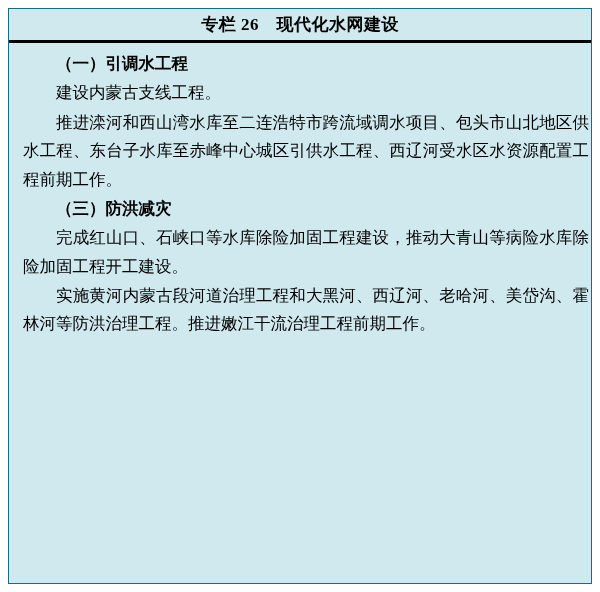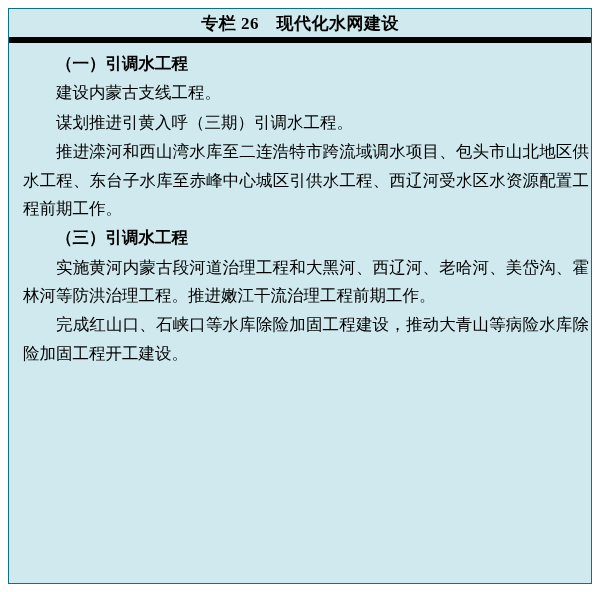--- a/index.html
+++ b/index.html
@@ -18,21 +18,21 @@
     left: 8px;
     top: 8px;
     width: 584px;
     height: 576px;
     border: 1px solid #0f6f86;
     background: #cfe9ee;
     box-sizing: border-box;
   }
   .title-bar {
     height: 34px;
-    border-bottom: 6px solid #000000;
+    border-bottom: 3px solid #000000;
     display: flex;
     align-items: center;
     justify-content: center;
     box-sizing: border-box;
   }
   .title-text {
     font-size: 17px;
     font-weight: bold;
     color: #000000;
     letter-spacing: 0.5px;
@@ -63,22 +63,21 @@
 <body>
 
 <div class="box">
   <div class="title-bar">
     <span class="title-text">专栏 26　现代化水网建设</span>
   </div>
   <div class="content">
 
     <p class="para heading">（一）引调水工程</p>
     <p class="para indent">建设内蒙古支线工程。</p>
-    <p class="para indent">谋划推进引黄入呼（三期）引调水工程。</p>
     <p class="para indent">推进滦河和西山湾水库至二连浩特市跨流域调水项目、包头市山北地区供水工程、东台子水库至赤峰中心城区引供水工程、西辽河受水区水资源配置工程前期工作。</p>
 
 
-    <p class="para heading">（三）引调水工程</p>
+    <p class="para heading">（三）防洪减灾</p>
+    <p class="para indent">完成红山口、石峡口等水库除险加固工程建设，推动大青山等病险水库除险加固工程开工建设。</p>
     <p class="para indent">实施黄河内蒙古段河道治理工程和大黑河、西辽河、老哈河、美岱沟、霍林河等防洪治理工程。推进嫩江干流治理工程前期工作。</p>
-    <p class="para indent">完成红山口、石峡口等水库除险加固工程建设，推动大青山等病险水库除险加固工程开工建设。</p>
 
   </div>
 </div>
 
 </body></html>

